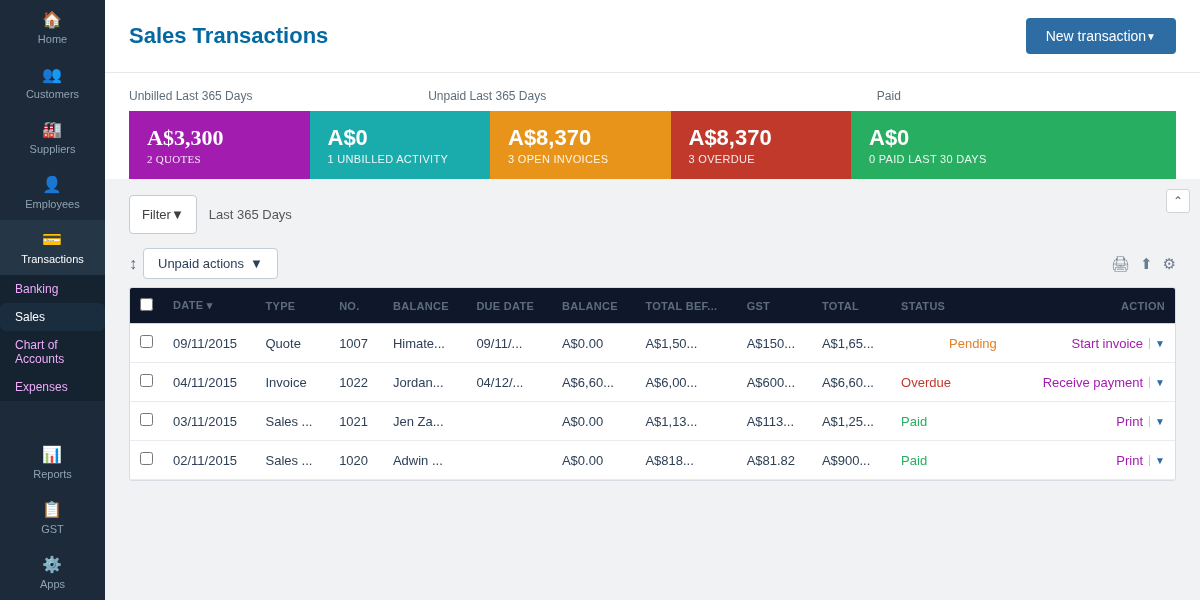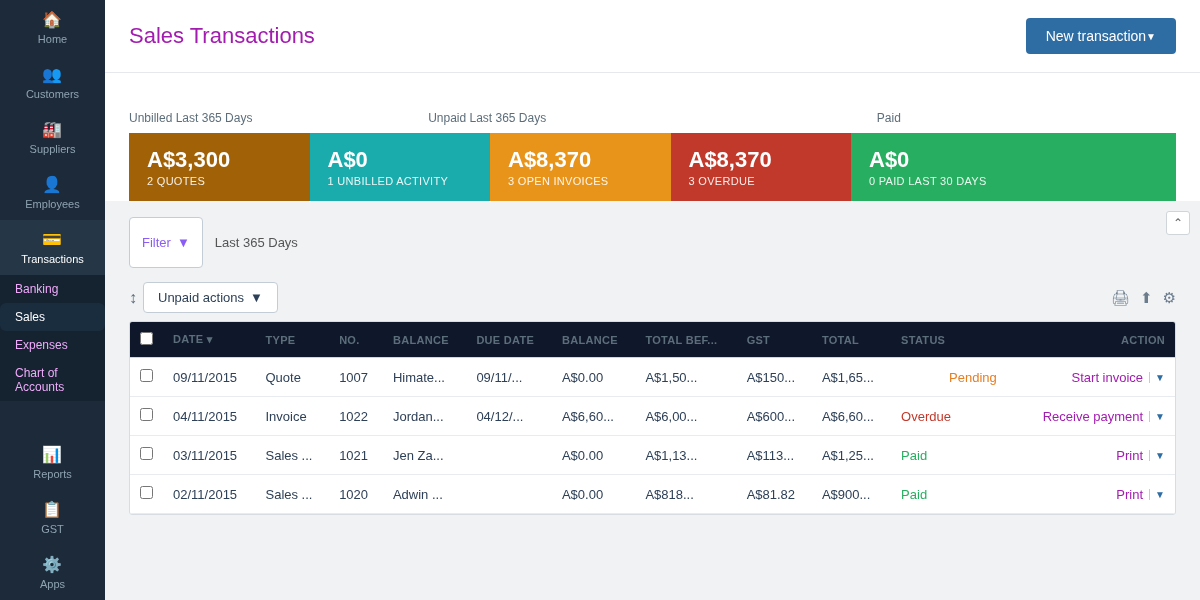--- a/index.html
+++ b/index.html
@@ -12,47 +12,47 @@
     .sidebar-item .icon { font-size: 16px; }
     .sidebar-sub { background: #152230; }
     .sidebar-sub-item { padding: 7px 15px; color: #f0abfc; font-size: 12px; cursor: pointer; display: block; }
     .sidebar-sub-item.active { color: #fff; background: #1a2d3f; border-radius: 6px; }
 
     
     .main { flex: 1; display: flex; flex-direction: column; overflow: hidden; }
 
     
     .header { background: #fff; padding: 18px 24px; display: flex; align-items: center; justify-content: space-between; border-bottom: 1px solid #e5e8ec; }
-    .header-title { font-size: 22px; font-weight: 400; color: #a21caf; text-align: center; }
+    .header-title { font-size: 22px; font-weight: 700; color: #0369a1; text-align: center; }
     .new-transaction-btn { background: #2e6da4; color: #fff; border: none; padding: 10px 20px; border-radius: 4px; cursor: pointer; font-size: 14px; display: flex; align-items: center; gap: 0; }
     .new-transaction-btn .chevron { font-size: 10px; }
 
     
     .stats-bar { background: #fff; padding: 16px 24px 0; }
     .stats-labels { display: flex; gap: 0; margin-bottom: 8px; }
-    .stats-label-group { flex: 1; color: #5d6e7b; font-size: 12px; margin-top: 22px; }
+    .stats-label-group { flex: 1; color: #5d6e7b; font-size: 12px; }
     .stats-label-group:nth-child(2) { flex: 1.5; }
     .stats-label-group:nth-child(3) { flex: 1; }
     .stats-cards { display: flex; gap: 0; margin-bottom: 0; }
     .stat-card { padding: 14px 18px; color: #fff; flex: 1; }
     .stat-card .amount { font-size: 22px; font-weight: 600; }
     .stat-card .label { font-size: 11px; margin-top: 2px; opacity: 0.9; letter-spacing: 0.3px; }
-    .stat-card.blue1 { background: #a16207; }
+    .stat-card.blue1 { background: #a21caf; font-family: Liberation Serif, serif; }
     .stat-card.blue2 { background: #1aacac; }
     .stat-card.orange { background: #e8941a; }
     .stat-card.red { background: #c0392b; }
     .stat-card.green { background: #27ae60; flex: 2; }
 
     
     .content { flex: 1; overflow-y: auto; padding: 0 24px 24px; background: #f0f2f4; position: relative; }
     .collapse-btn { position: absolute; top: 10px; right: 10px; background: #fff; border: 1px solid #d0d5da; border-radius: 3px; width: 24px; height: 24px; display: flex; align-items: center; justify-content: center; cursor: pointer; font-size: 12px; color: #666; }
 
     
     .filter-row { display: flex; align-items: center; gap: 12px; padding: 16px 0 10px; }
-    .filter-btn { background: #fff; border: 1px solid #c4cdd6; border-radius: 4px; padding: 17px 12px; cursor: pointer; display: flex; align-items: center; gap: 6px; font-size: 13px; color: #8b5cf6; }
+    .filter-btn { background: #fff; border: 1px solid #c4cdd6; border-radius: 4px; padding: 11px 12px; cursor: pointer; display: flex; align-items: center; font-size: 13px; color: #404040; }
     .filter-period { color: #555; font-size: 13px; }
 
     
     .actions-row { display: flex; align-items: center; justify-content: space-between; padding: 4px 0 8px; }
     .batch-actions-btn { background: #fff; border: 1px solid #c4cdd6; border-radius: 4px; padding: 7px 14px; cursor: pointer; display: flex; align-items: center; gap: 6px; font-size: 13px; color: #2e4057; }
     .sort-icon { color: #5d6e7b; font-size: 16px; margin-right: 6px; }
     .action-icons { display: flex; gap: 10px; align-items: center; }
     .action-icon { color: #6b7c8d; font-size: 15px; cursor: pointer; }
 
     
@@ -94,22 +94,22 @@
     <span class="icon">👤</span>
     <span>Employees</span>
   </div>
   <div class="sidebar-item active">
     <span class="icon">💳</span>
     <span>Transactions</span>
   </div>
   <div class="sidebar-sub">
     <a class="sidebar-sub-item">Banking</a>
     <a class="sidebar-sub-item active">Sales</a>
+    <a class="sidebar-sub-item">Chart of Accounts</a>
     <a class="sidebar-sub-item">Expenses</a>
-    <a class="sidebar-sub-item">Chart of Accounts</a>
   </div>
   <div style="flex:1"></div>
   <div class="sidebar-item">
     <span class="icon">📊</span>
     <span>Reports</span>
   </div>
   <div class="sidebar-item">
     <span class="icon">📋</span>
     <span>GST</span>
   </div>

